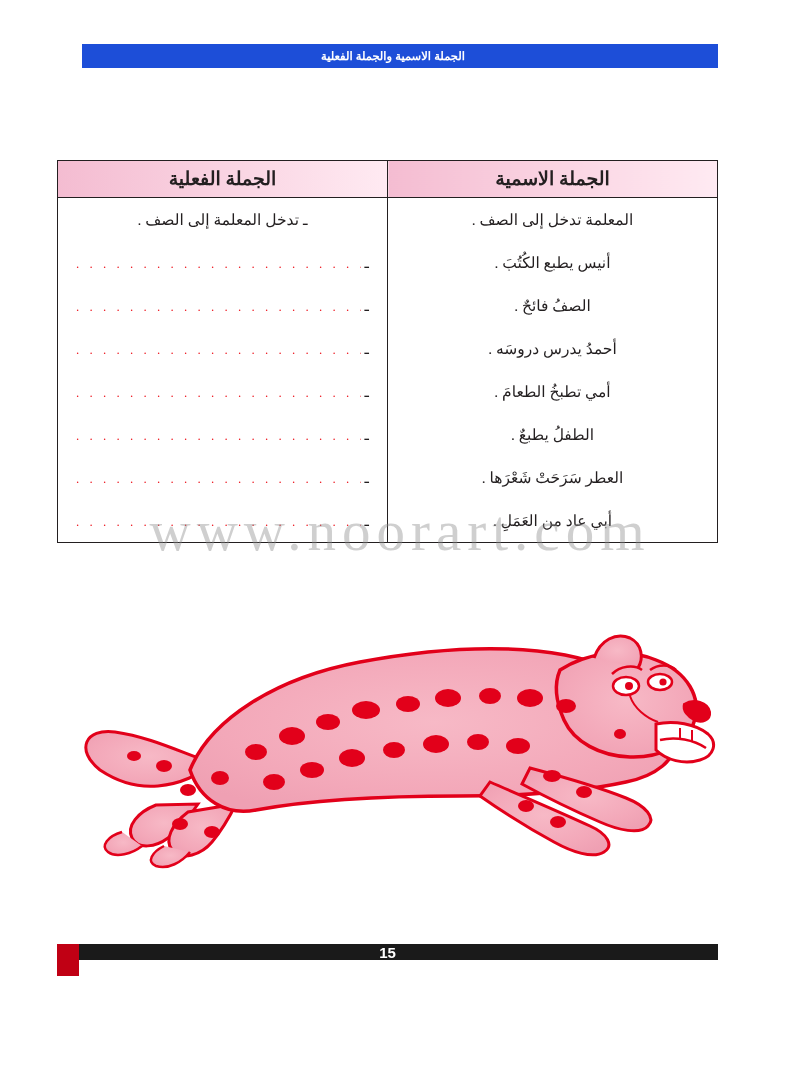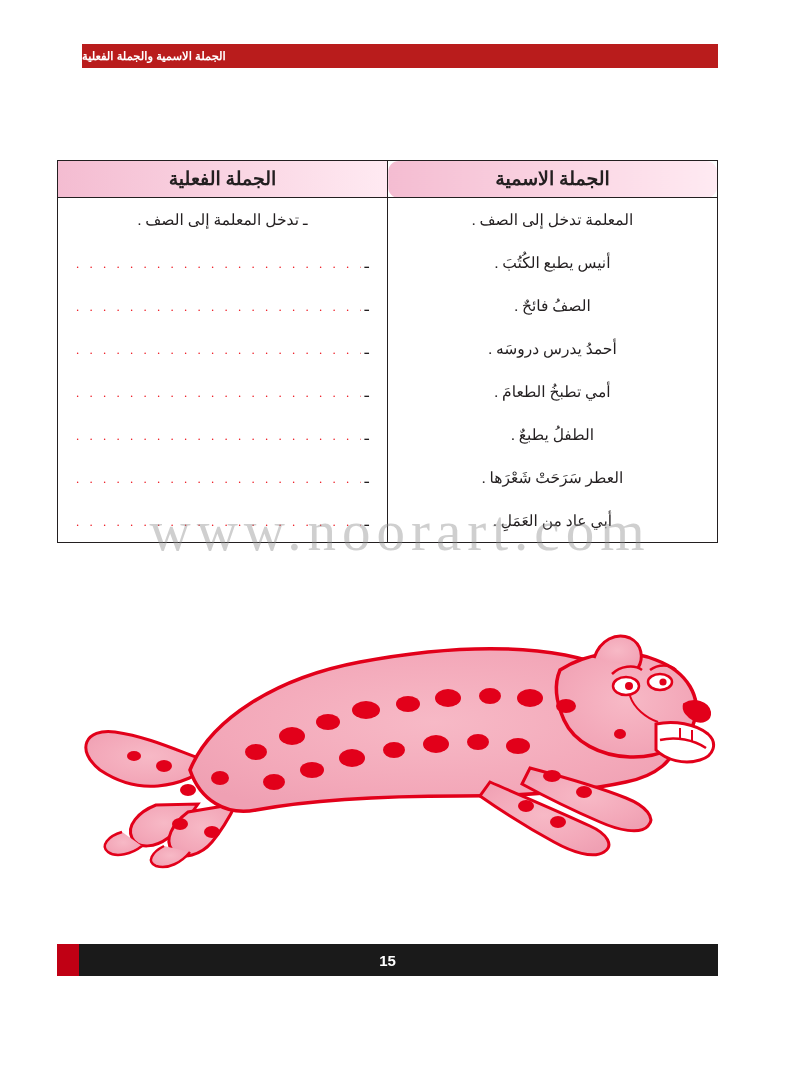--- a/index.html
+++ b/index.html
@@ -20,24 +20,24 @@
     inset: 0;
   }
 
   
   .header-bar {
     position: absolute;
     top: 44px;
     left: 82px;
     width: 636px;
     height: 24px;
-    background: #b91c1c;
+    background: #1d4ed8;
     display: flex;
     align-items: center;
-    justify-content: flex-end;
+    justify-content: center;
     direction: rtl;
   }
   .header-bar .header-title {
     color: #ffffff;
     font-size: 11.5px;
     font-weight: bold;
     font-family: "Liberation Sans", sans-serif;
     padding-right: 14px;
     letter-spacing: 0px;
     white-space: nowrap;
@@ -78,21 +78,20 @@
     border-bottom: 1.5px solid #231f20;
     height: 30px;
     font-size: 19px;
     font-weight: bold;
     color: #231f20;
     text-align: center;
     padding: 2px 0 4px 0;
   }
   table.sentences th.col-right {
     border-left: 1.5px solid #231f20;
-    border-radius: 11px;
   }
   table.sentences td {
     height: 43px;
     vertical-align: middle;
     font-size: 15.5px;
     color: #231f20;
     padding: 0 18px;
   }
   table.sentences td.col-right {
     border-left: 1.5px solid #231f20;
@@ -152,21 +151,21 @@
     width: 680px;
     height: 300px;
   }
 
   
   .footer-bar {
     position: absolute;
     top: 944px;
     left: 57px;
     width: 661px;
-    height: 32px;
+    height: 16px;
     background: #1a1a1a;
     display: flex;
     align-items: center;
     justify-content: center;
   }
   .footer-bar .stripe {
     position: absolute;
     left: 0;
     top: 0;
     width: 22px;

